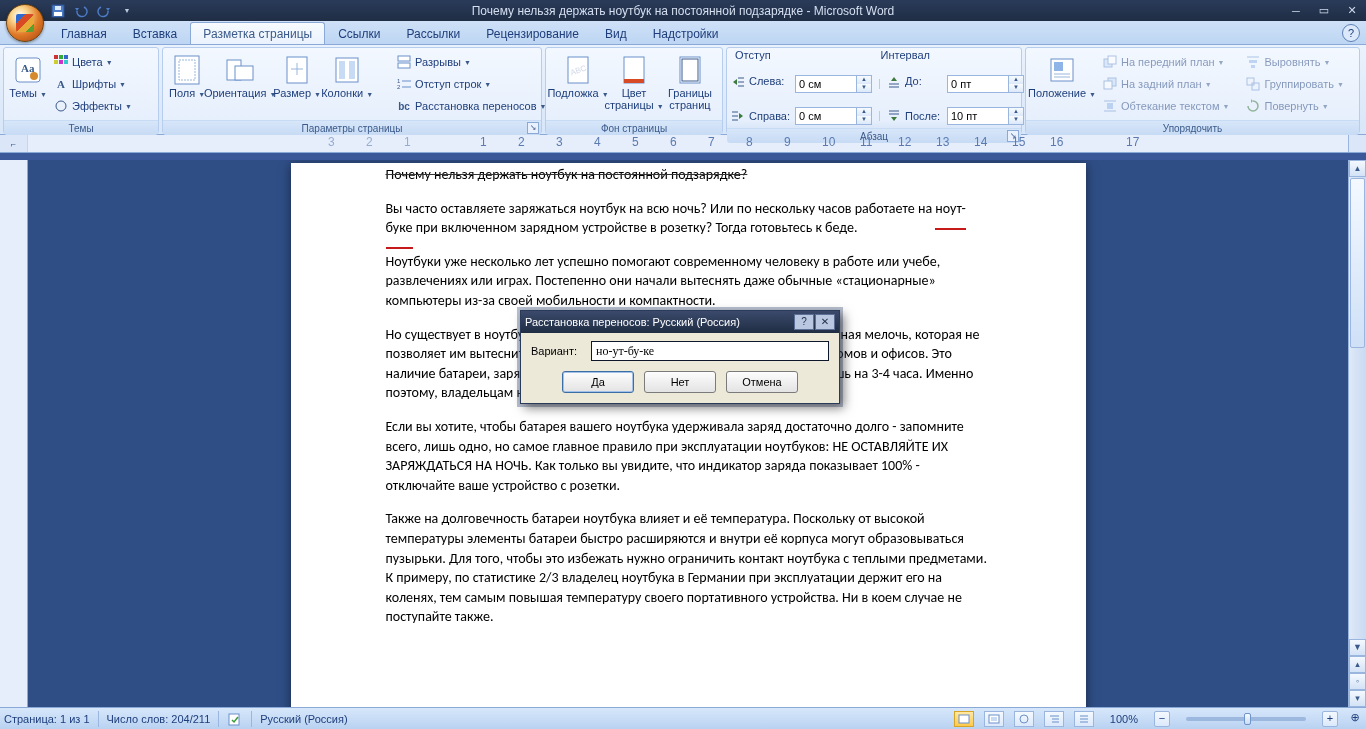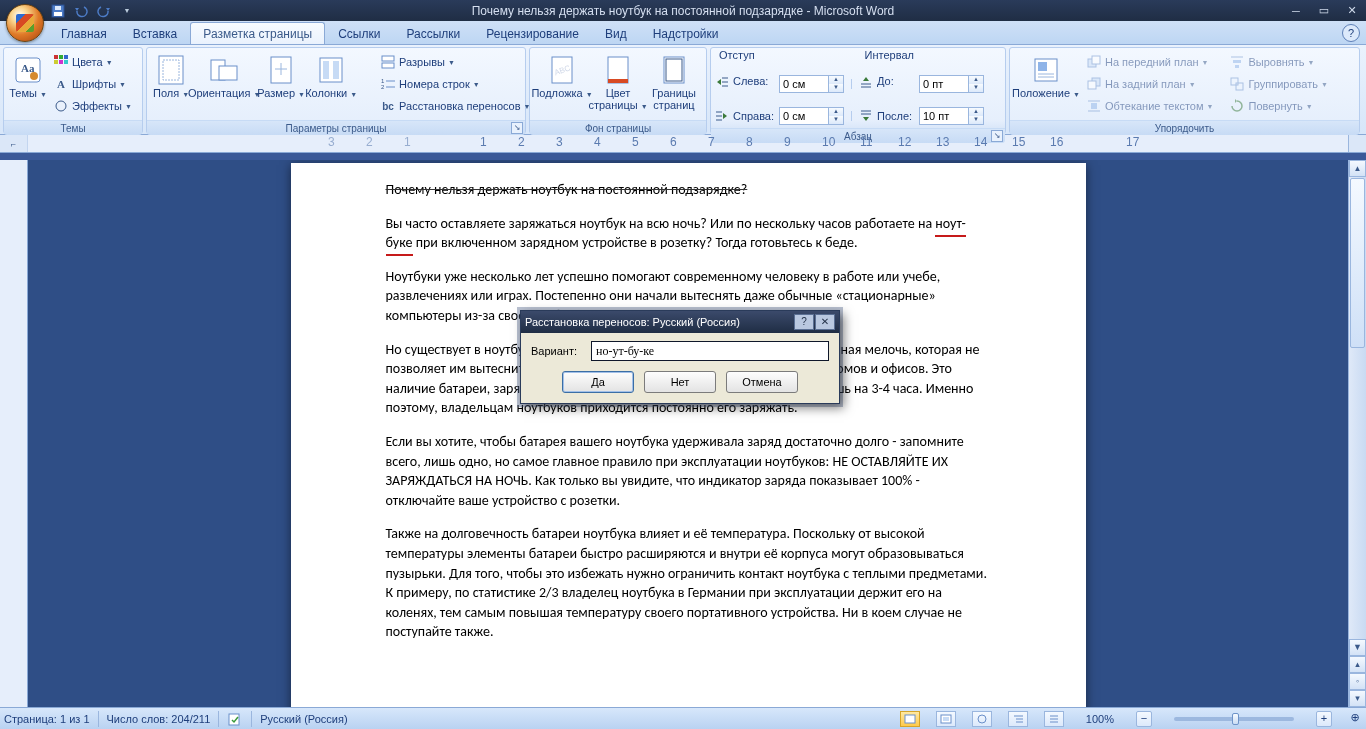--- a/index.html
+++ b/index.html
@@ -25,47 +25,47 @@
 .group-label{height:15px;font-size:10px;color:#3b5a8a;text-align:center;background:linear-gradient(#d7e6f9,#c7dbf5);border-top:1px solid #c7dbf5;border-radius:0 0 3px 3px;position:relative;line-height:15px}
 .dlaunch{position:absolute;right:2px;top:1px;width:12px;height:12px;border:1px solid #8aa9d6;font-size:8px;line-height:10px;text-align:center;color:#3b5a8a;background:#e8f1fd}
 .bigbtn{display:flex;flex-direction:column;align-items:center;justify-content:flex-start;width:56px;height:66px;padding:2px 1px;text-align:center;color:#1e3e7b;border:1px solid transparent;border-radius:3px}
 .bigbtn .ic{width:32px;height:32px;margin-bottom:1px;display:flex;align-items:center;justify-content:center}
 .bigbtn .lbl{font-size:11px;line-height:12px}
 .smallbtn{display:flex;align-items:center;height:22px;padding:0 4px;color:#1e3e7b;border:1px solid transparent;border-radius:3px;white-space:nowrap}
 .smallbtn .ic{width:16px;height:16px;margin-right:3px;display:flex;align-items:center;justify-content:center}
 .dd{font-size:7px;margin-left:3px;color:#3b5a8a}
 .vstack{display:flex;flex-direction:column}
 .spin{display:inline-flex;align-items:center}
-.spin input{width:50px;height:18px;border:1px solid #9ab6de;font-size:11px;padding:0 3px;background:#fff}
+.spin input{width:62px;height:18px;border:1px solid #9ab6de;font-size:11px;padding:0 3px;background:#fff}
 .spin .sp-btns{display:flex;flex-direction:column;border:1px solid #9ab6de;border-left:none}
 .spin .sp-btns div{width:14px;height:8px;font-size:6px;line-height:7px;text-align:center;background:linear-gradient(#f7fbff,#dce9fb);color:#3b5a8a}
 .sep{width:1px;background:#b6cdee;margin:4px 3px;align-self:stretch}
 
 .ruler-h{height:18px;background:#e6eefb;border-bottom:1px solid #8aa9d6;display:flex}
 .ruler-corner{width:28px;background:#dbe7f8;border-right:1px solid #c3d5ef;display:flex;align-items:center;justify-content:center;color:#3b5a8a;font-size:9px}
 .ruler-scale{flex:1;position:relative;font-size:12px;color:#5b7bb0;overflow:hidden;padding-left:300px}
 .ruler-scale span{display:inline-block;width:38px;text-align:left}
 .ruler-scale .neg{color:#97add0}
 
 .workspace{position:absolute;left:0;right:0;top:160px;bottom:22px;display:flex;background:#3a5d9c}
 .ruler-v{width:28px;background:#e6eefb;border-right:1px solid #8aa9d6}
 .doc-area{flex:1;background:#2f4e86;overflow:hidden;position:relative;display:flex;justify-content:center}
 .page{width:795px;min-height:1120px;background:#fff;margin-top:3px;box-shadow:0 2px 10px rgba(0,0,0,.5);padding:0 95px 40px 95px;font-family:Calibri,Arial,sans-serif;font-size:14px;color:#000;line-height:1.4}
 .page p{margin:0 0 14px}
 .strike-title{text-decoration:line-through;text-decoration-color:#333;font-size:14px}
-.red-und{border-bottom:2px solid #c61a1a;padding-bottom:3px}
+.red-und{border-bottom:2px solid #c61a1a;padding-bottom:11px}
 .vscroll{width:18px;background:linear-gradient(90deg,#dfe9f8,#c9daf2);border-left:1px solid #9ab6de;position:relative}
 .vscroll .arrow{height:17px;background:linear-gradient(#f4f9ff,#d3e2f6);border:1px solid #9ab6de;margin:0;font-size:8px;text-align:center;line-height:15px;color:#3b5a8a}
 .vscroll .thumb{position:absolute;left:1px;right:1px;top:18px;height:170px;background:linear-gradient(#f4f9ff,#cfe0f7);border:1px solid #9ab6de;border-radius:2px}
 .vscroll .nav{position:absolute;left:0;right:0;bottom:0}
 .vscroll .nav div{height:17px;background:linear-gradient(#f4f9ff,#d3e2f6);border:1px solid #9ab6de;font-size:9px;text-align:center;line-height:15px;color:#3b5a8a}
 
 .statusbar{position:absolute;left:0;right:0;bottom:0;height:22px;background:linear-gradient(#d7e7fb,#b9d2f1);border-top:1px solid #8aa9d6;display:flex;align-items:center;font-size:11px;color:#1e3e7b;padding:0 4px}
 .sb-sep{width:1px;height:16px;background:#9ab6de;margin:0 8px}
-.sb-right{margin-left:auto;display:flex;align-items:center;gap:16px}
+.sb-right{margin-left:auto;display:flex;align-items:center;gap:10px}
 .view-btn{width:20px;height:16px;border:1px solid #9ab6de;background:linear-gradient(#f4f9ff,#dce9fb);display:flex;align-items:center;justify-content:center}
 .view-btn.active{background:linear-gradient(#ffe9a3,#ffca4a);border-color:#d6a528}
 .zoom-slider{width:120px;height:4px;background:#9cb8df;position:relative;margin:0 6px;border-radius:2px}
 .zoom-slider .zthumb{position:absolute;left:58px;top:-4px;width:7px;height:12px;background:linear-gradient(#f7fbff,#cbddf4);border:1px solid #6f94c9;border-radius:2px}
 .zoom-btn{width:16px;height:16px;border:1px solid #9ab6de;background:linear-gradient(#f4f9ff,#dce9fb);text-align:center;line-height:13px;border-radius:2px;color:#1e3e7b}
 
 .dialog{position:absolute;left:520px;top:310px;width:320px;background:#ece9d8;border:1px solid #2a3b5a;box-shadow:4px 4px 10px rgba(0,0,0,.5),0 0 0 3px rgba(80,100,140,.4);z-index:50;font-size:11px}
 .dlg-title{height:22px;background:linear-gradient(#3b4a6b,#1f2d44);color:#fff;display:flex;align-items:center;padding:0 4px;font-size:11px}
 .dlg-title .wc{margin-left:auto;display:flex;gap:1px}
 .dlg-title .wc div{width:20px;height:16px;background:#b9c8e0;border:1px solid #5a6f93;text-align:center;line-height:13px;color:#1f2d44;font-size:10px}
@@ -121,21 +121,21 @@
   <div class="tab">Ссылки</div>
   <div class="tab">Рассылки</div>
   <div class="tab">Рецензирование</div>
   <div class="tab">Вид</div>
   <div class="tab">Надстройки</div>
   <div class="help-btn">?</div>
 </div>
 
 <div class="ribbon">
 
-  <div class="group" style="width:140px">
+  <div class="group" style="width:156px">
     <div class="group-body">
       <div class="bigbtn" style="width:40px">
         <div class="ic">
             <svg width="28" height="28">
               <rect x="2" y="2" width="24" height="24" rx="3" fill="#fff" stroke="#6a8fc9"></rect>
               <text x="7" y="16" font-size="11" fill="#3b5a8a" font-family="serif" font-weight="bold">Aa</text>
               <circle cx="20" cy="20" r="4" fill="#d68a2e"></circle>
             </svg>
           </div>
         <div class="lbl"><span>Темы</span><span class="dd">▼</span></div>
@@ -226,21 +226,21 @@
           </div>
         <div class="smallbtn">
             <span class="ic">
               <svg width="14" height="14">
                 <text x="0" y="6" font-size="6" fill="#3b5a8a">1</text>
                 <text x="0" y="12" font-size="6" fill="#3b5a8a">2</text>
                 <line x1="5" y1="4" x2="14" y2="4" stroke="#6a8fc9"></line>
                 <line x1="5" y1="10" x2="14" y2="10" stroke="#6a8fc9"></line>
               </svg>
             </span>
-            <span>Номера строк</span>
+            <span>Отступ строк</span>
             <span class="dd">▼</span>
           </div>
         <div class="smallbtn">
             <span class="ic" style="font-size:10px;font-weight:bold;color:#3b5a8a">bc</span>
             <span>Расстановка переносов</span>
             <span class="dd">▼</span>
           </div>
       </div>
     </div>
     <div class="group-label"><span>Параметры страницы</span><span class="dlaunch">↘</span></div>
@@ -444,21 +444,21 @@
 <div class="ruler-h">
   <div class="ruler-corner">⌐</div>
   <div class="ruler-scale" id="ruler-scale"><span class="neg">3</span><span class="neg">2</span><span class="neg">1</span><span></span><span>1</span><span>2</span><span>3</span><span>4</span><span>5</span><span>6</span><span>7</span><span>8</span><span>9</span><span>10</span><span>11</span><span>12</span><span>13</span><span>14</span><span>15</span><span>16</span><span></span><span>17</span></div>
   <div style="width:18px;border-left:1px solid #9ab6de;background:#dbe7f8"></div>
 </div>
 
 <div class="workspace">
   <div class="ruler-v"></div>
   <div class="doc-area">
     <div class="page">
-      <p class="strike-title" style="margin-top:17px">Почему нельзя держать ноутбук на постоянной подзарядке?</p>
+      <p class="strike-title" style="margin-top:2px">Почему нельзя держать ноутбук на постоянной подзарядке?</p>
       <p><span>Вы часто оставляете заряжаться ноутбук на всю ночь? Или по нескольку часов работаете на </span><span class="red-und">ноут-</span><br><span class="red-und">буке</span><span> при включенном зарядном устройстве в розетку?  Тогда готовьтесь к беде.</span></p>
       <p>Ноутбуки уже несколько лет успешно помогают современному человеку в работе или учебе, развлечениях или играх. Постепенно они начали вытеснять даже обычные «стационарные» компьютеры из-за своей мобильности и компактности.</p>
       <p>Но существует в ноутбуках одна маленькая, но дорогостоящая и недолговечная мелочь, которая не позволяет им вытеснить им традиционные ПК на сто процентов из наших домов и офисов. Это наличие батареи, заряда которой, в большинстве случаев, хватает всего лишь на 3-4 часа. Именно поэтому, владельцам ноутбуков приходится постоянно его заряжать.</p>
       <p>Если вы хотите, чтобы батарея вашего ноутбука удерживала заряд достаточно долго - запомните всего, лишь одно, но самое главное правило при эксплуатации ноутбуков: НЕ ОСТАВЛЯЙТЕ ИХ ЗАРЯЖДАТЬСЯ НА НОЧЬ. Как только вы увидите, что индикатор заряда  показывает 100% - отключайте ваше устройство с розетки.</p>
       <p>Также на долговечность батареи ноутбука влияет и её температура. Поскольку от высокой температуры элементы батареи быстро расширяются и внутри её корпуса могут образовываться пузырьки. Для того, чтобы это избежать нужно ограничить контакт ноутбука с теплыми предметами. К примеру, по статистике 2/3 владелец ноутбука в Германии при эксплуатации держит его на коленях, тем самым повышая температуру своего портативного устройства. Ни в коем случае не поступайте также.</p>
     </div>
   </div>
   <div class="vscroll">
     <div class="arrow">▲</div>
     <div class="thumb"></div>

